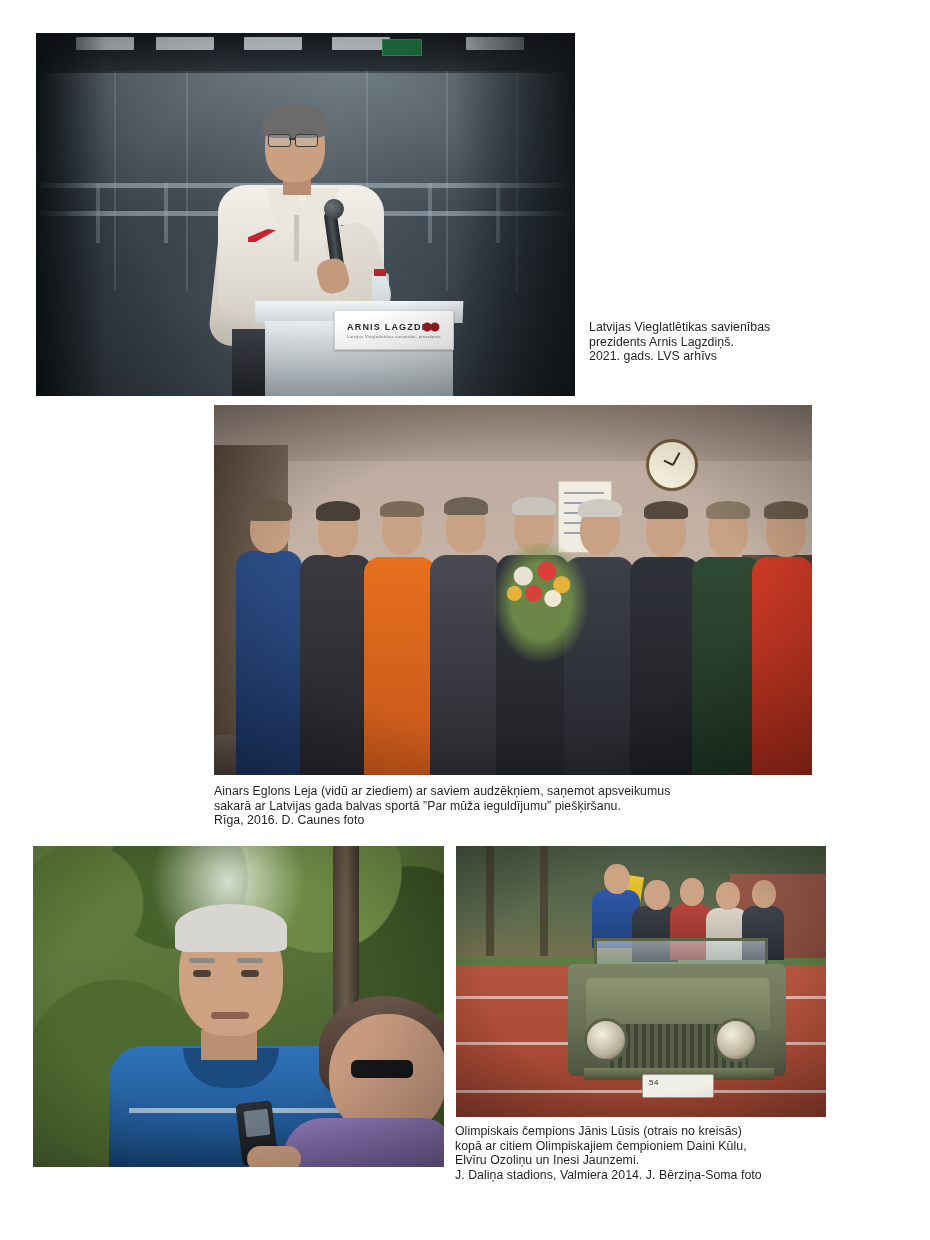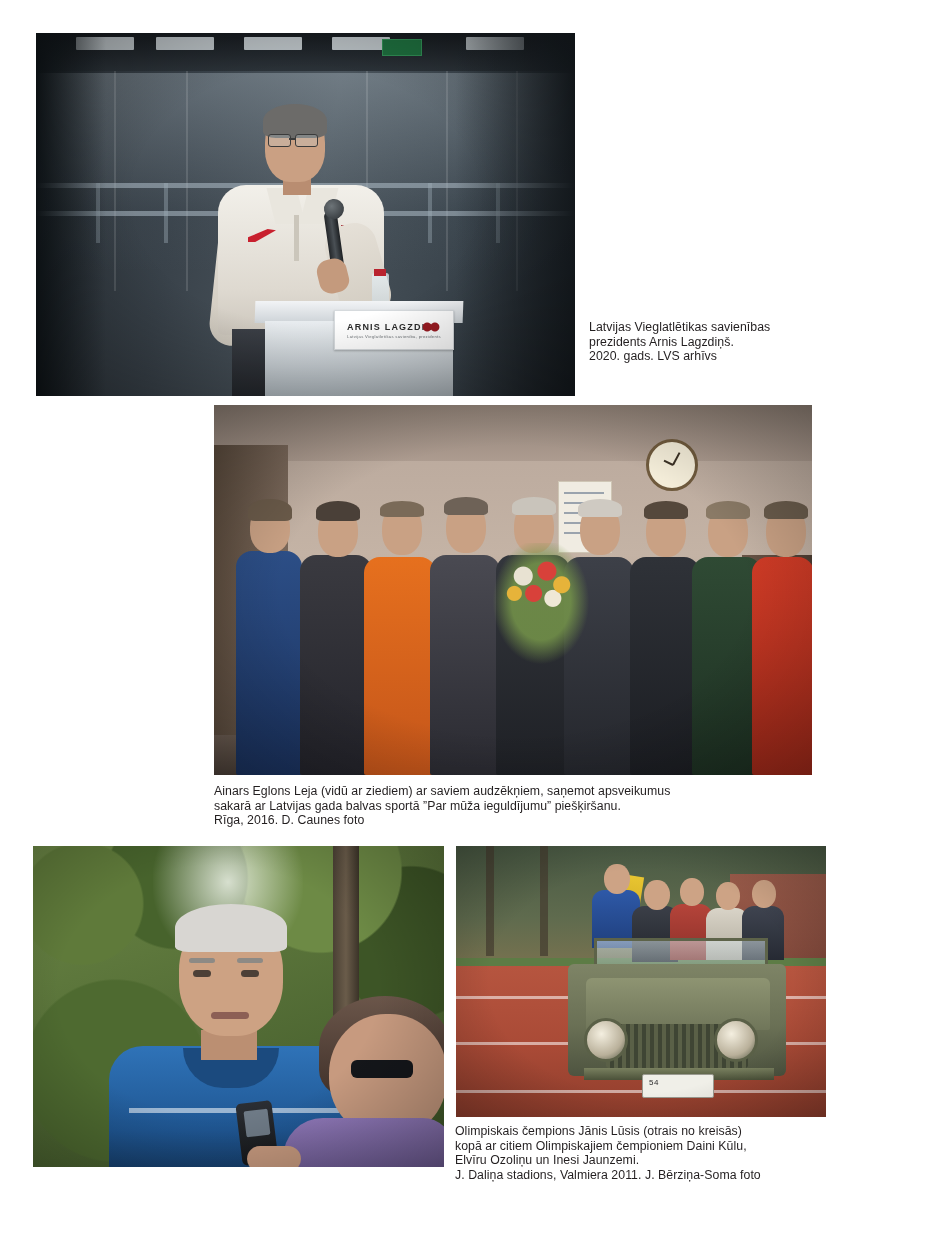--- a/index.html
+++ b/index.html
@@ -486,21 +486,21 @@
     <div class="lectern-sign">
       <div class="nm">ARNIS LAGZDINS</div>
       <div class="sub">Latvijas Vieglatletikas savieniba, prezidents</div>
       <div class="logo"></div>
     </div>
     <div class="vignette"></div>
   </div>
 
   <div class="caption" id="caption1">Latvijas Vieglatlētikas savienības
 prezidents Arnis Lagzdiņš.
-2020. gads. LVS arhīvs</div>
+2021. gads. LVS arhīvs</div>
 
   <div class="photo" id="photo2">
     <div class="layer wall"></div>
     <div class="wall-top"></div>
     <div class="door"></div>
     <div class="cabinet"></div>
     <div class="clock"></div>
     <div class="poster">
       <div class="ln" style="top:10px;width:40px;"></div>
       <div class="ln" style="top:20px;width:34px;"></div>
@@ -618,15 +618,15 @@
     <div class="bumper"></div>
     <div class="plate">
       <div class="num">54</div>
     </div>
     <div class="vignette"></div>
   </div>
 
   <div class="caption" id="caption4">Olimpiskais čempions Jānis Lūsis (otrais no kreisās)
 kopā ar citiem Olimpiskajiem čempioniem Daini Kūlu,
 Elvīru Ozoliņu un Inesi Jaunzemi.
-J. Daliņa stadions, Valmiera 2011. J. Bērziņa-Soma foto</div>
+J. Daliņa stadions, Valmiera 2014. J. Bērziņa-Soma foto</div>
 
 </div>
 
 </body></html>

